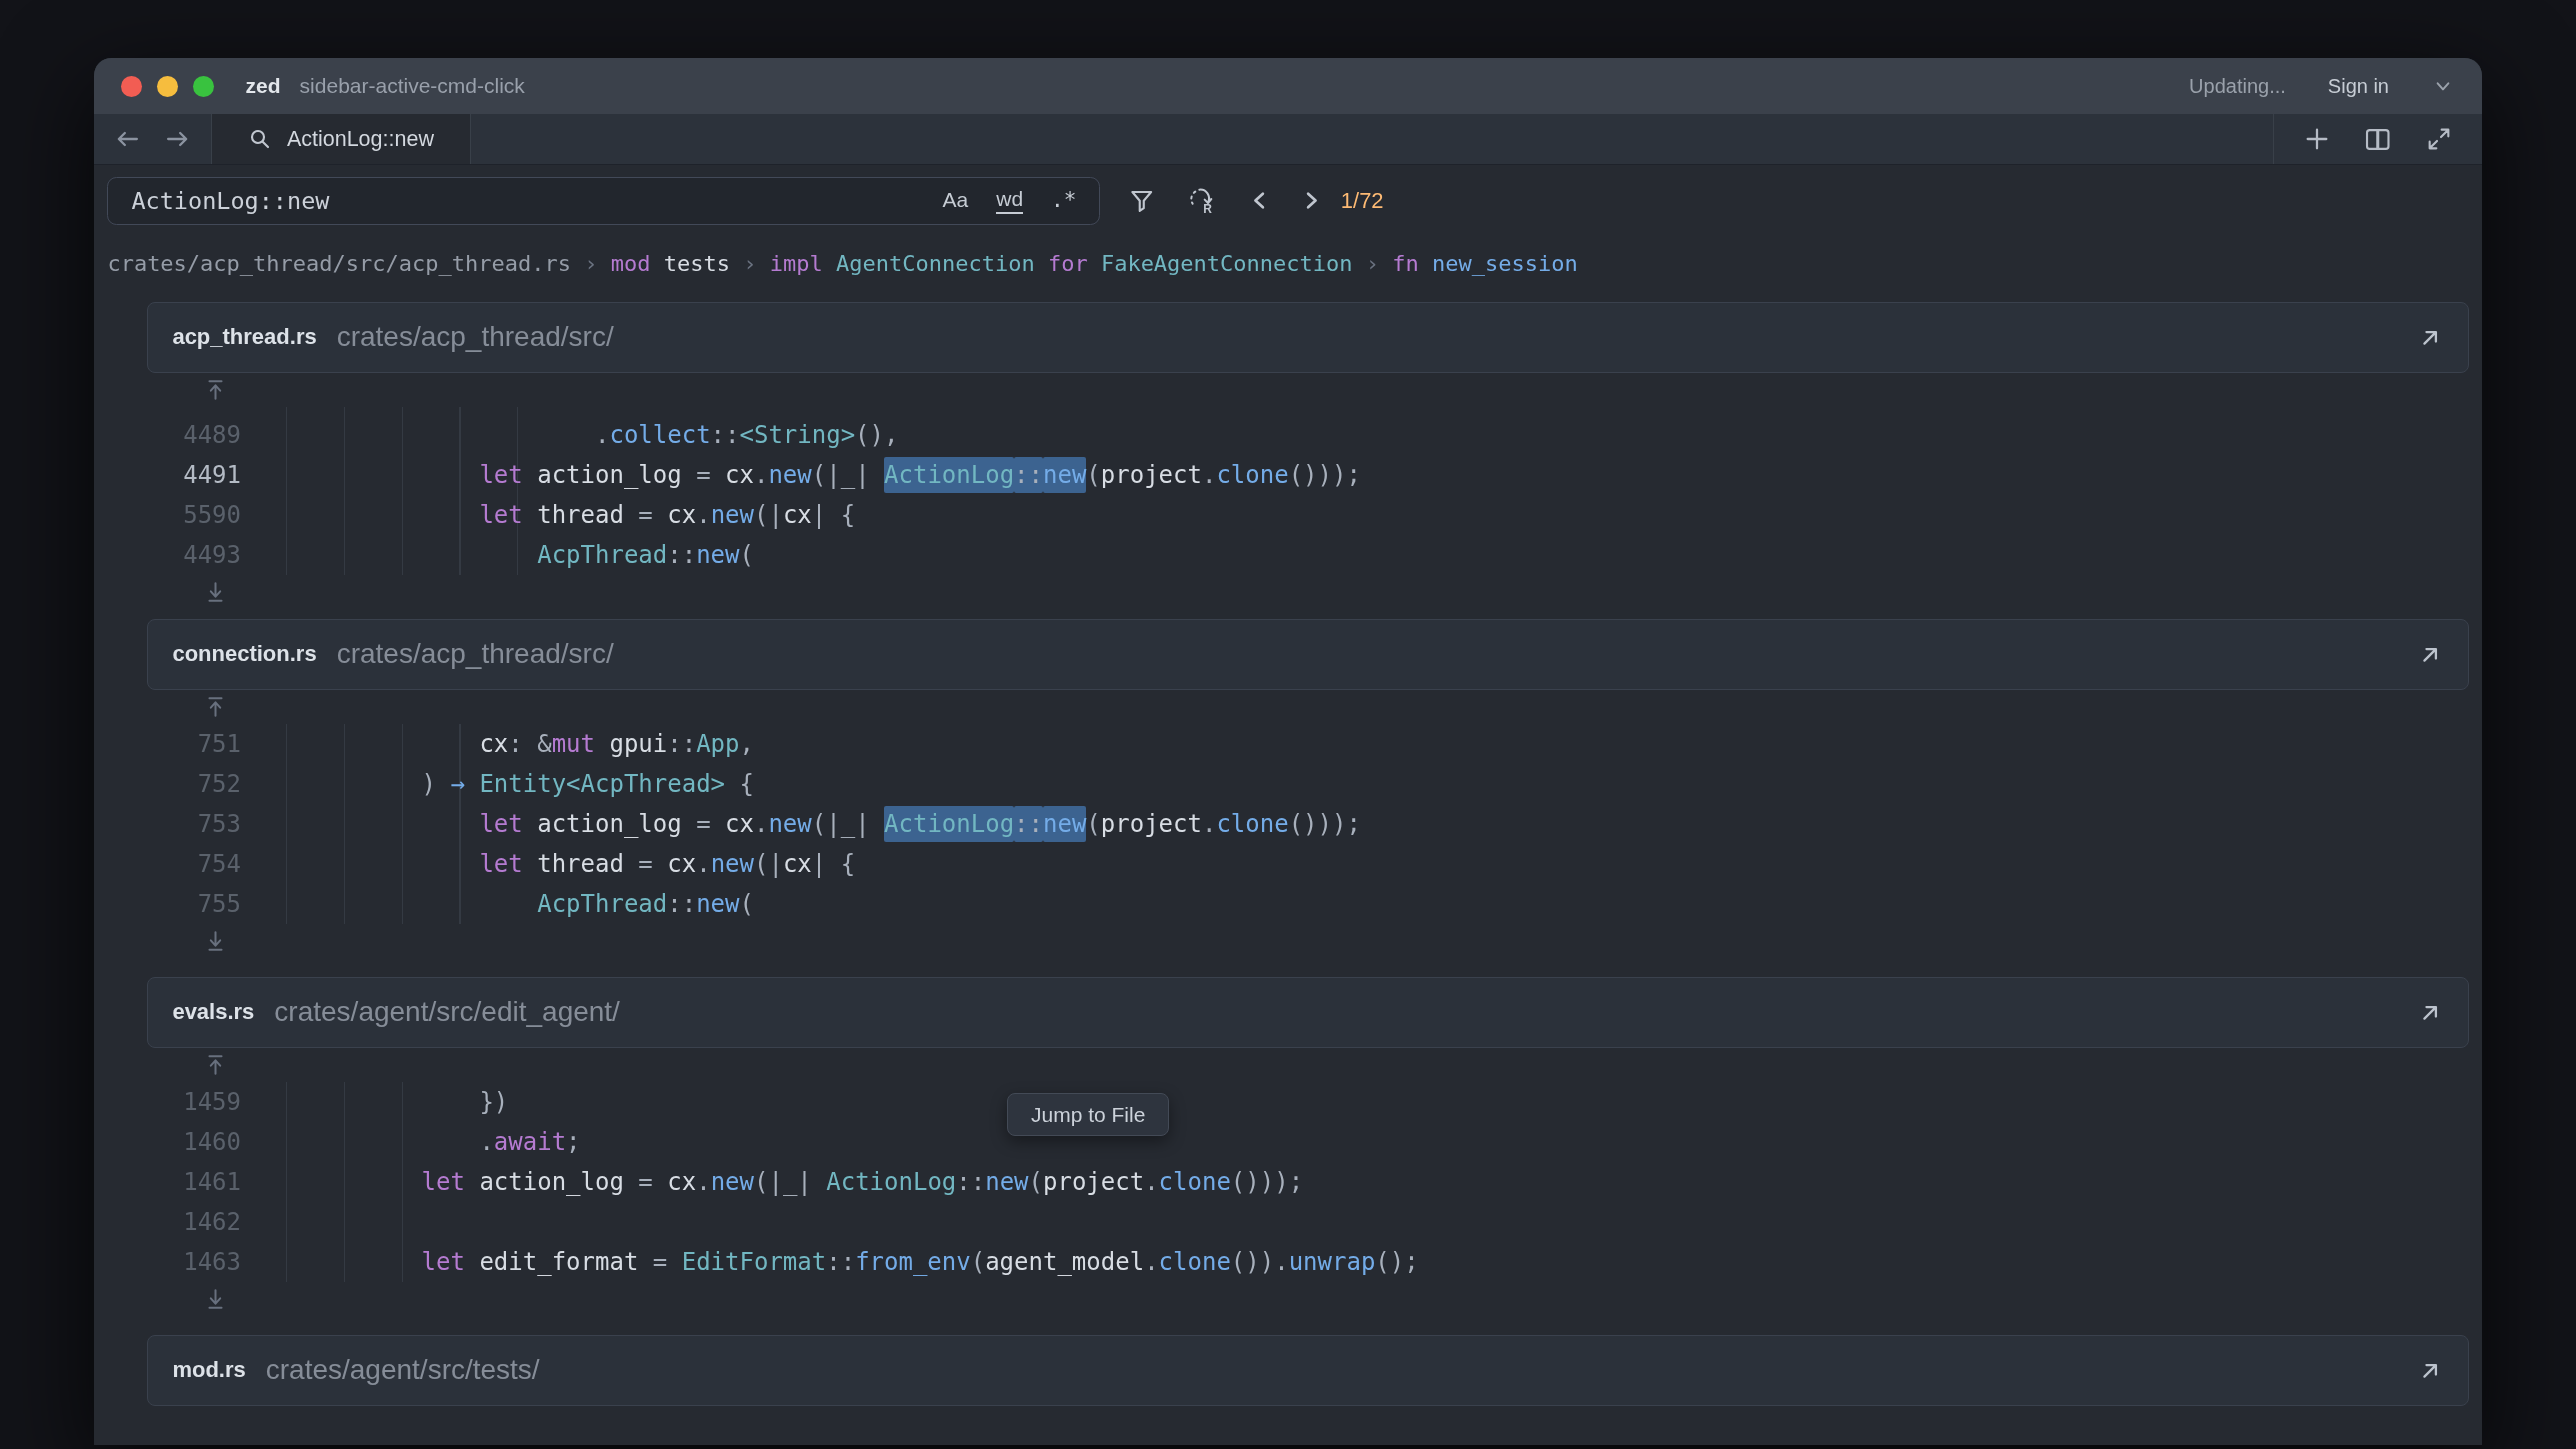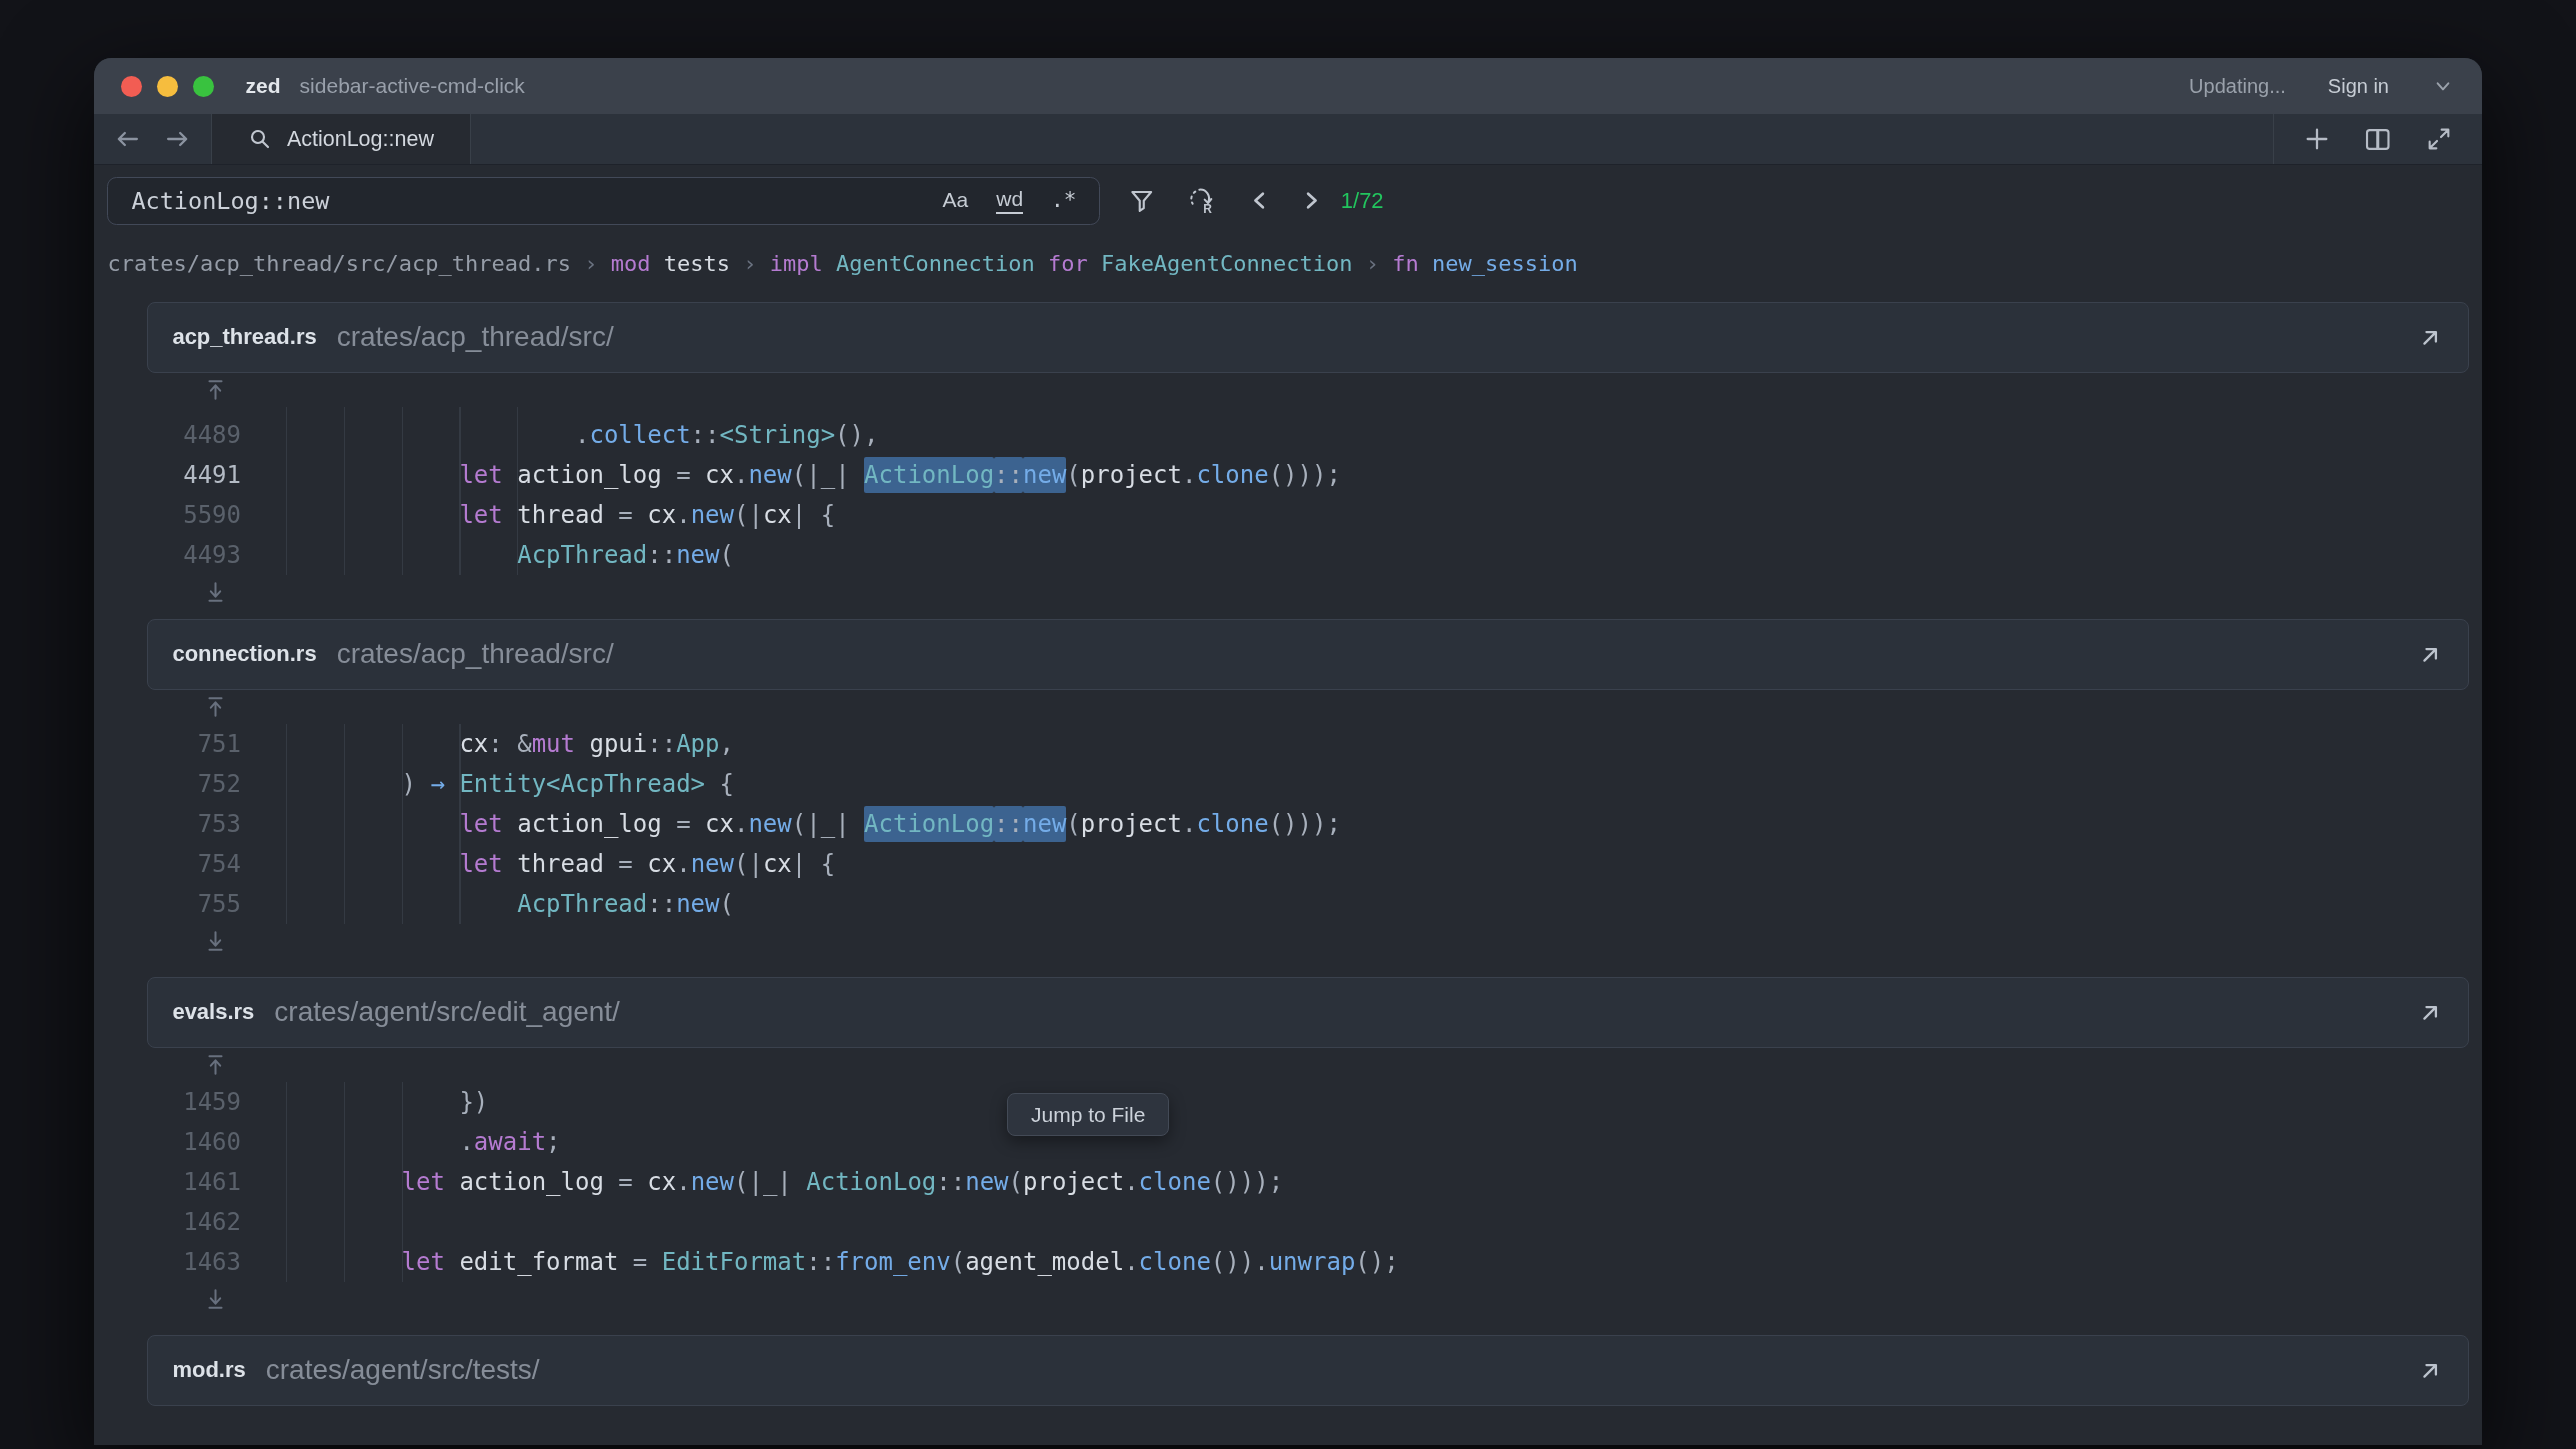--- a/index.html
+++ b/index.html
@@ -37,21 +37,21 @@
   
   .toolbar{height:71px;display:flex;align-items:center;padding-left:13.4px;}
   .search-input{width:993px;height:48px;background:#22262d;border:1.3px solid #424958;border-radius:9.4px;
     display:flex;align-items:center;padding:0 23px;}
   .query{font-family:"DejaVu Sans Mono",monospace;font-size:23.5px;color:#ccd1d9;flex:1;}
   .opts{display:flex;align-items:center;gap:28px;}
   .opt{font-size:21px;color:#c6ccd4;}
   .opt.word{border-bottom:2.7px double #c6ccd4;padding-bottom:1.3px;}
   .opt.regex{font-family:"DejaVu Sans Mono",monospace;}
   .tool-icons{display:flex;align-items:center;gap:29.5px;margin-left:27px;}
-  .count{font-size:22px;color:#22c55e;margin-left:17.4px;}
+  .count{font-size:22px;color:#fdba74;margin-left:17.4px;}
 
   
   .breadcrumb-row{height:55px;display:flex;align-items:center;padding:0 13.4px;
     font-family:"DejaVu Sans Mono",monospace;font-size:22px;white-space:pre;}
   .seg.bc{color:#959ca7;} .seg.sep{color:#6a7280;}
 
   
   #results{position:relative;padding-top:10.7px;padding-left:40px;}
   .file-group.g2{margin-top:10px;}
   .file-group.g3{margin-top:19px;}
@@ -64,21 +64,21 @@
 
   .expand-row{height:34px;position:relative;}
   .expand-row svg{position:absolute;left:70px;top:50%;transform:translateY(-50%);}
 
   .code-lines{position:relative;font-family:"DejaVu Sans Mono",monospace;font-size:24px;}
   .g1 .code-lines{padding-top:8px;}
   .guide{position:absolute;top:0;bottom:0;width:1.3px;background:#343a43;}
   .code-line{height:40px;display:flex;align-items:center;position:relative;}
   .ln{width:107px;text-align:right;color:#5a616b;color:#5a616b;flex:0 0 107px;}
   .ln.active{color:#b4bbc5;}
-  .code{margin-left:45px;white-space:pre;}
+  .code{margin-left:65px;white-space:pre;}
 
   .kw{color:#b57bd1;} .fn{color:#74ace8;} .ty{color:#72b7c2;} .txt{color:#d8dde4;} .pun{color:#a8b0bc;}
   .hl{background:#3c6390;padding:4px 0;border-radius:2px;}
 
   
   .tooltip{position:absolute;left:913px;top:1035px;height:43px;padding:0 23px;background:#2e343e;
     border:1.3px solid #434a56;border-radius:8px;display:flex;align-items:center;
     font-size:21px;color:#ccd2da;z-index:50;box-shadow:0 5.4px 16px rgba(0,0,0,.4);}
 </style>
 </head>

